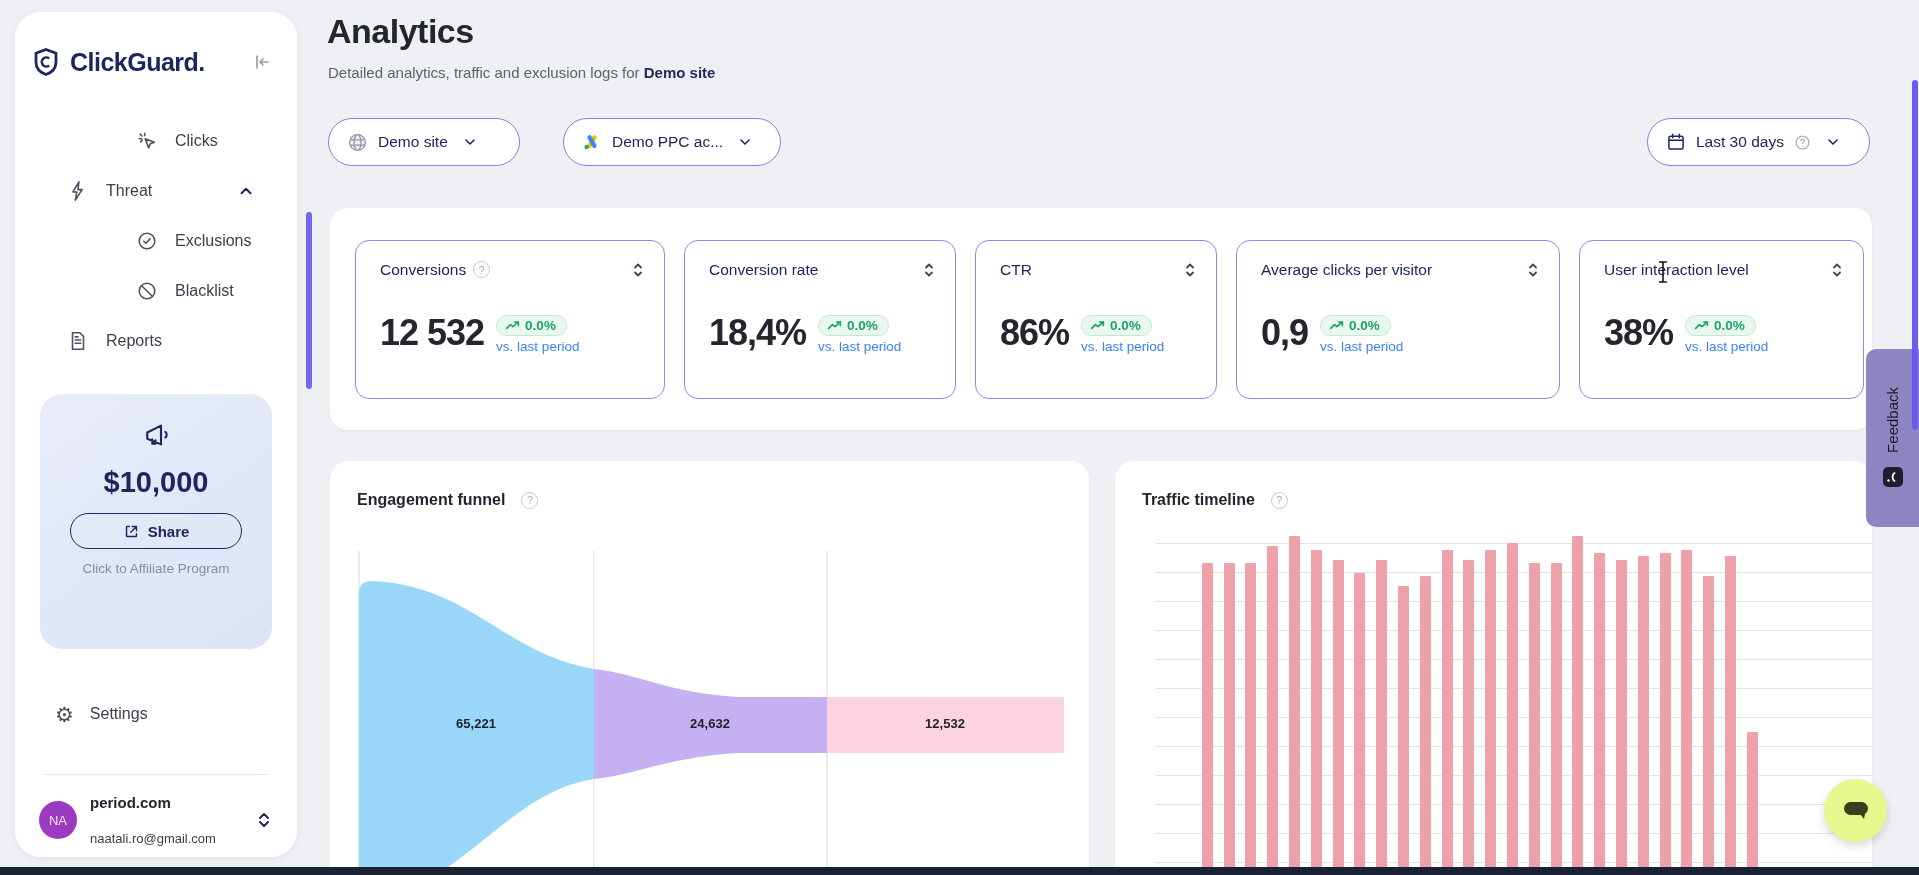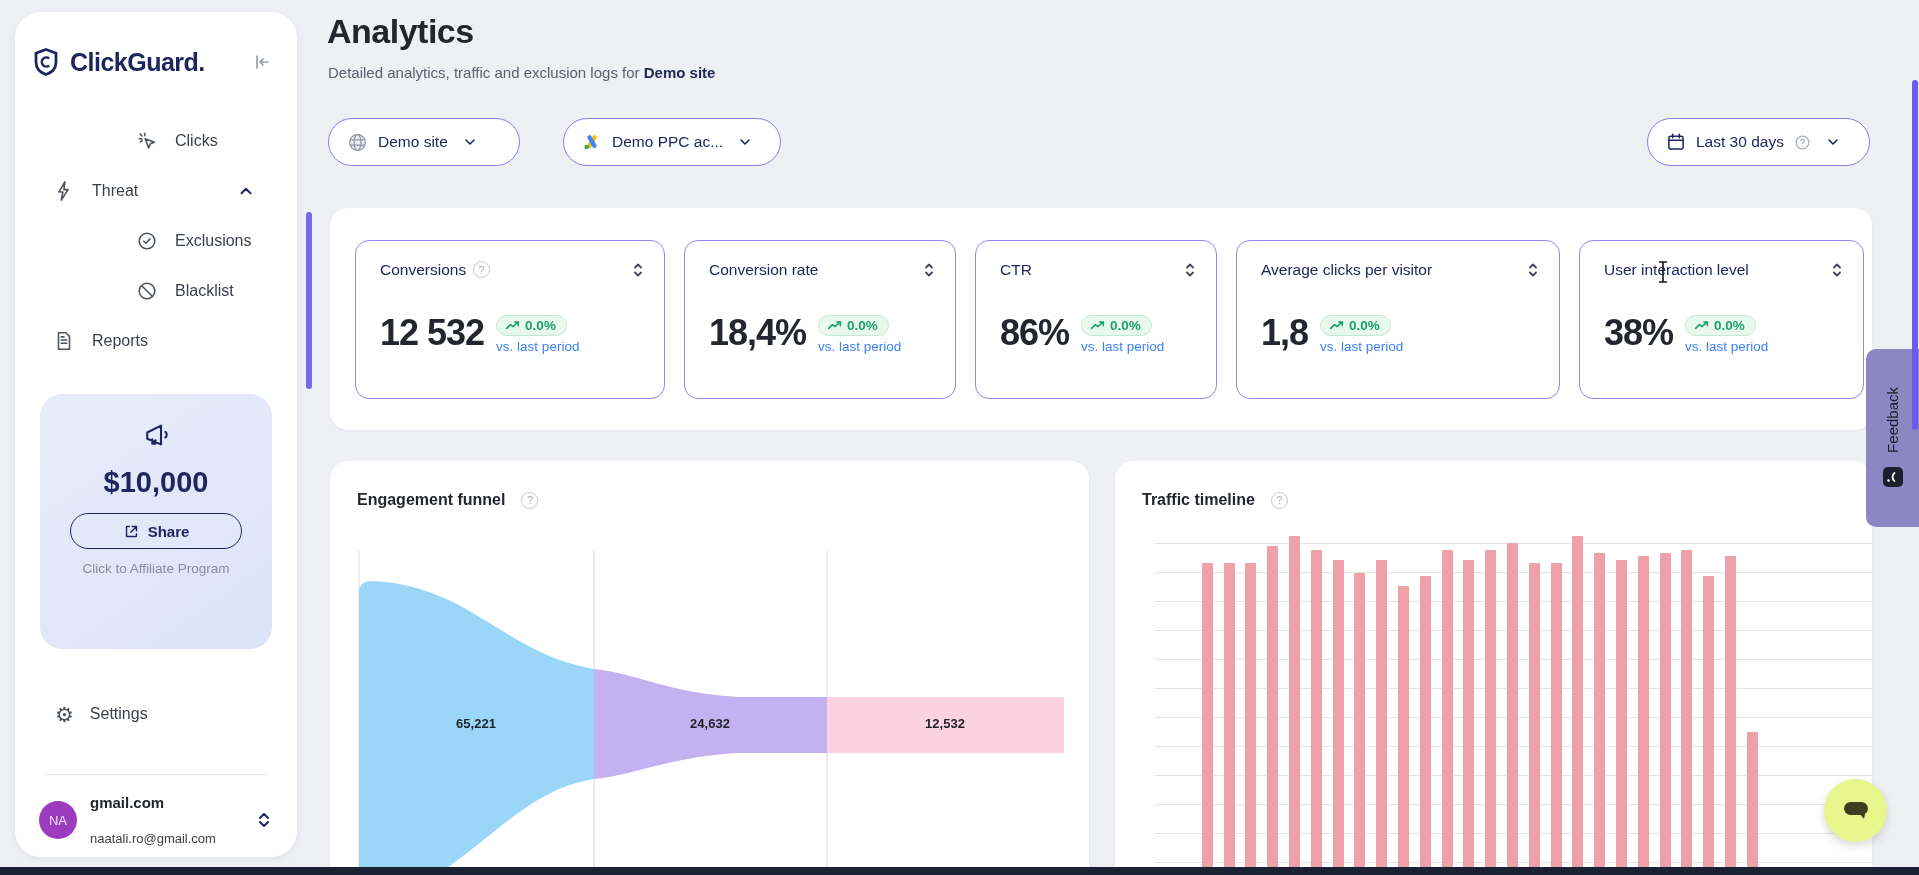--- a/index.html
+++ b/index.html
@@ -7,21 +7,21 @@
   body { font-family:"Liberation Sans", sans-serif; background:#eef0f4; position:relative; color:#23262e; }
 
   
   .sidebar { position:absolute; left:15px; top:12px; width:282px; height:845px; background:#fff;
              border-radius:26px; box-shadow:0 2px 8px rgba(30,40,90,.06); padding:28px 0 0 0; }
   .brand-row { display:flex; align-items:center; padding:0 24px 0 16px; height:44px; }
   .brand-mark { width:30px; height:30px; margin-right:9px; flex:none; }
   .brand-text { font-size:25px; font-weight:bold; color:#1e2660; letter-spacing:-0.5px; }
   .collapse-btn { margin-left:auto; cursor:pointer; color:#9aa0ab; display:flex; }
   .nav { margin-top:32px; }
-  .nav-item { display:flex; align-items:center; height:50px; padding-left:38px; font-size:16px;
+  .nav-item { display:flex; align-items:center; height:50px; padding-left:52px; font-size:16px;
               color:#3a3f4b; cursor:pointer; position:relative; }
   .nav-item.indent { padding-left:74px;margin-left:47px; }
   .nav-item .nicon { display:flex; margin-right:17px; color:#4b5160; }
   .nav-item .chev { margin-left:auto; margin-right:42px; color:#1e2660; display:flex; }
   .side-thumb { position:absolute; left:291px; top:200px; width:6px; height:177px;
                 background:#7668ee; border-radius:3px; }
   .promo { position:absolute; left:25px; top:382px; width:232px; height:255px; border-radius:22px;
            background:linear-gradient(145deg,#e8ecfa 0%,#dde3f7 100%); text-align:center; padding-top:26px; }
   .promo .mega { color:#1e2660; }
   .promo-text { margin-top:12px; font-size:15px; font-weight:bold; color:#1e2660; line-height:21px; }
@@ -186,21 +186,21 @@
   </div>
 
   <div class="settings-row">
     <span class="nicon">⚙</span>
     <span>Settings</span>
   </div>
   <div class="side-divider"></div>
   <div class="user-row">
     <div class="avatar">NA</div>
     <div class="user-texts">
-      <div class="user-name">gmail.com</div>
+      <div class="user-name">period.com</div>
       <div class="user-email">naatali.ro@gmail.com</div>
     </div>
     <span class="user-sel">
       <svg width="18" height="20" viewBox="0 0 18 20" fill="none" stroke="currentColor" stroke-width="2" stroke-linecap="round" stroke-linejoin="round">
         <path d="M5 8l4-4 4 4M5 12l4 4 4-4"></path>
       </svg>
     </span>
   </div>
 </div>
 
@@ -316,21 +316,21 @@
     <div class="kpi">
       <div class="kpi-top">
         <span class="kpi-label">Average clicks per visitor</span>
         <span class="kpi-sort">
           <svg width="16" height="18" viewBox="0 0 16 18" fill="none" stroke="currentColor" stroke-width="1.8" stroke-linecap="round" stroke-linejoin="round">
             <path d="M5 6.5L8 3.5l3 3M5 11.5l3 3 3-3"></path>
           </svg>
         </span>
       </div>
       <div class="kpi-valrow">
-        <span class="kpi-value">1,8</span>
+        <span class="kpi-value">0,9</span>
         <span class="kpi-sub"><span class="badge"><span style="display:flex">
               <svg width="15" height="12" viewBox="0 0 18 14" fill="none" stroke="#1ea36b" stroke-width="2" stroke-linecap="round" stroke-linejoin="round">
                 <path d="M2 11l4.5-4.5 3 2.5L16 3.5"></path>
                 <path d="M11.8 3.5H16v4.2"></path>
               </svg>
             </span>0.0%</span><div class="kpi-caption">vs. last period</div></span>
       </div>
     </div>
     <div class="kpi">
       <div class="kpi-top">

